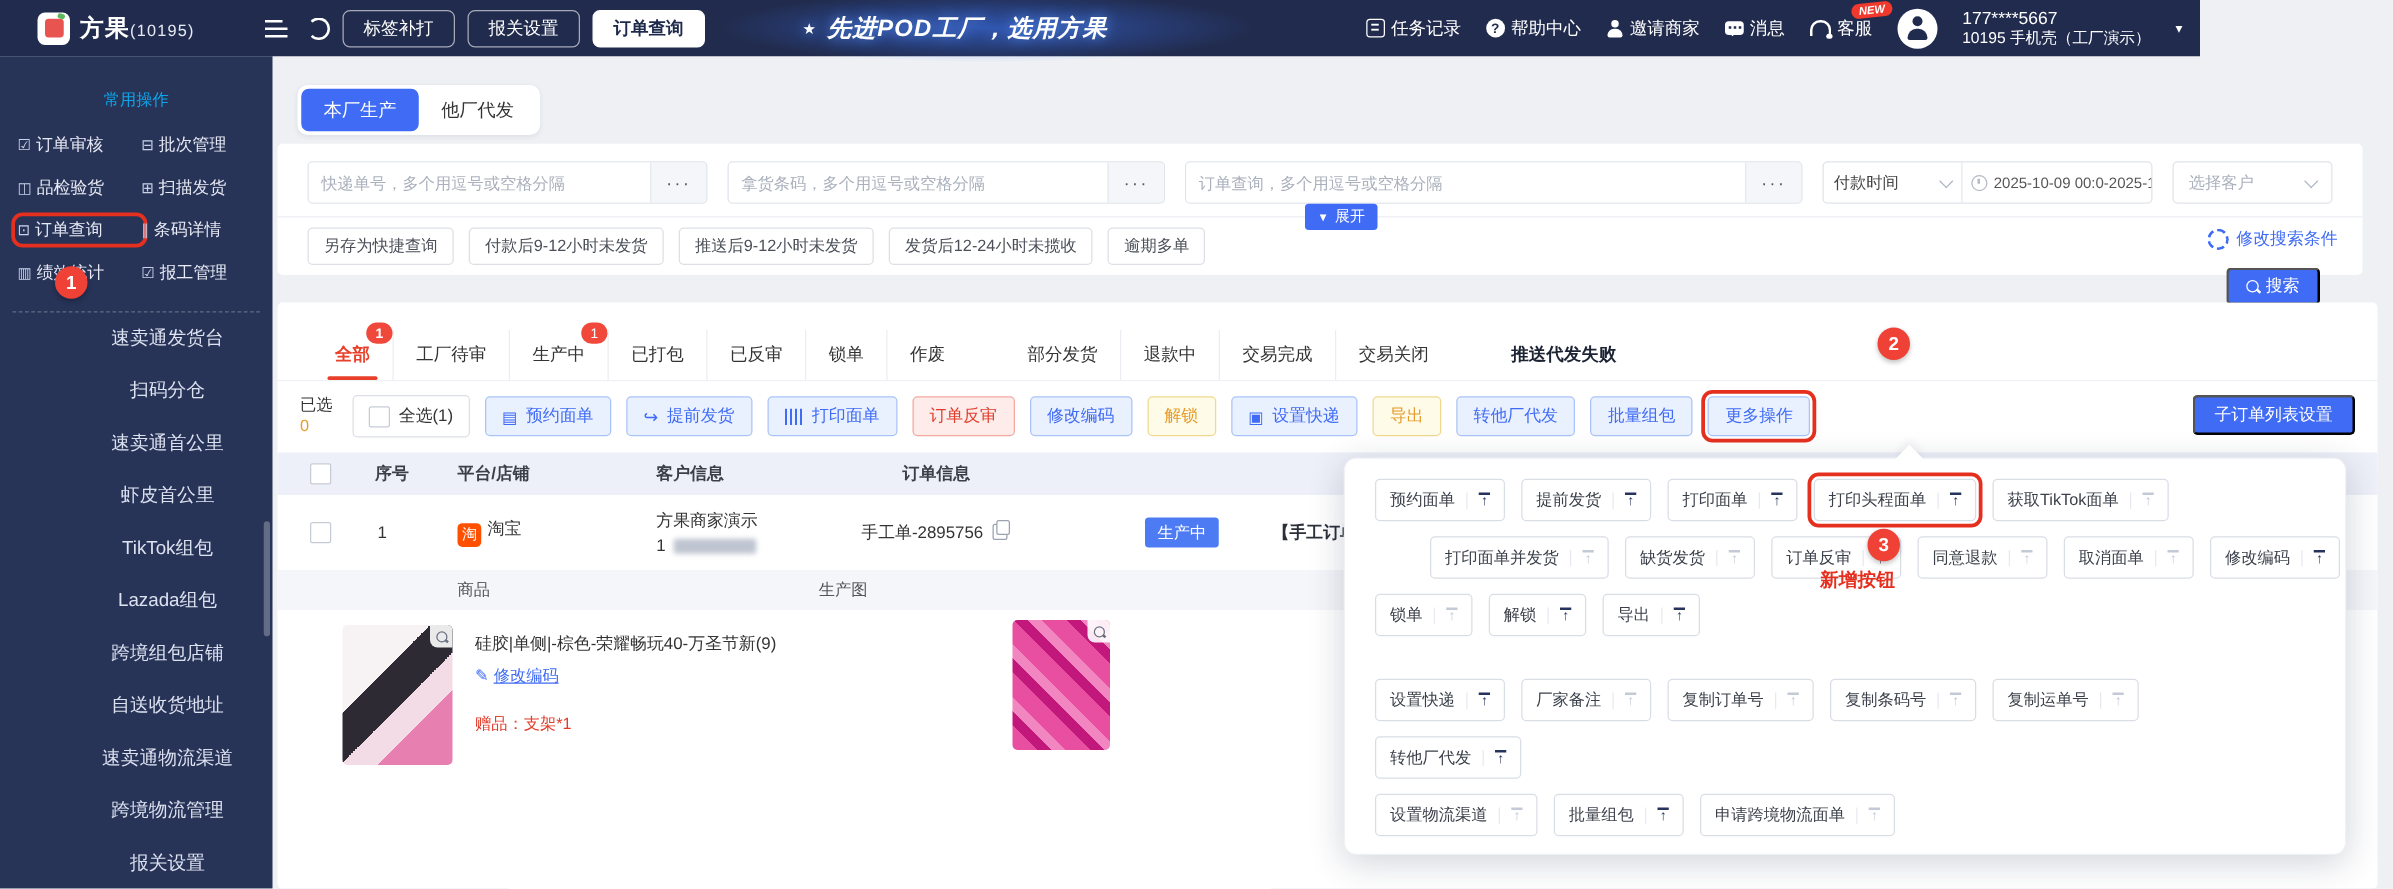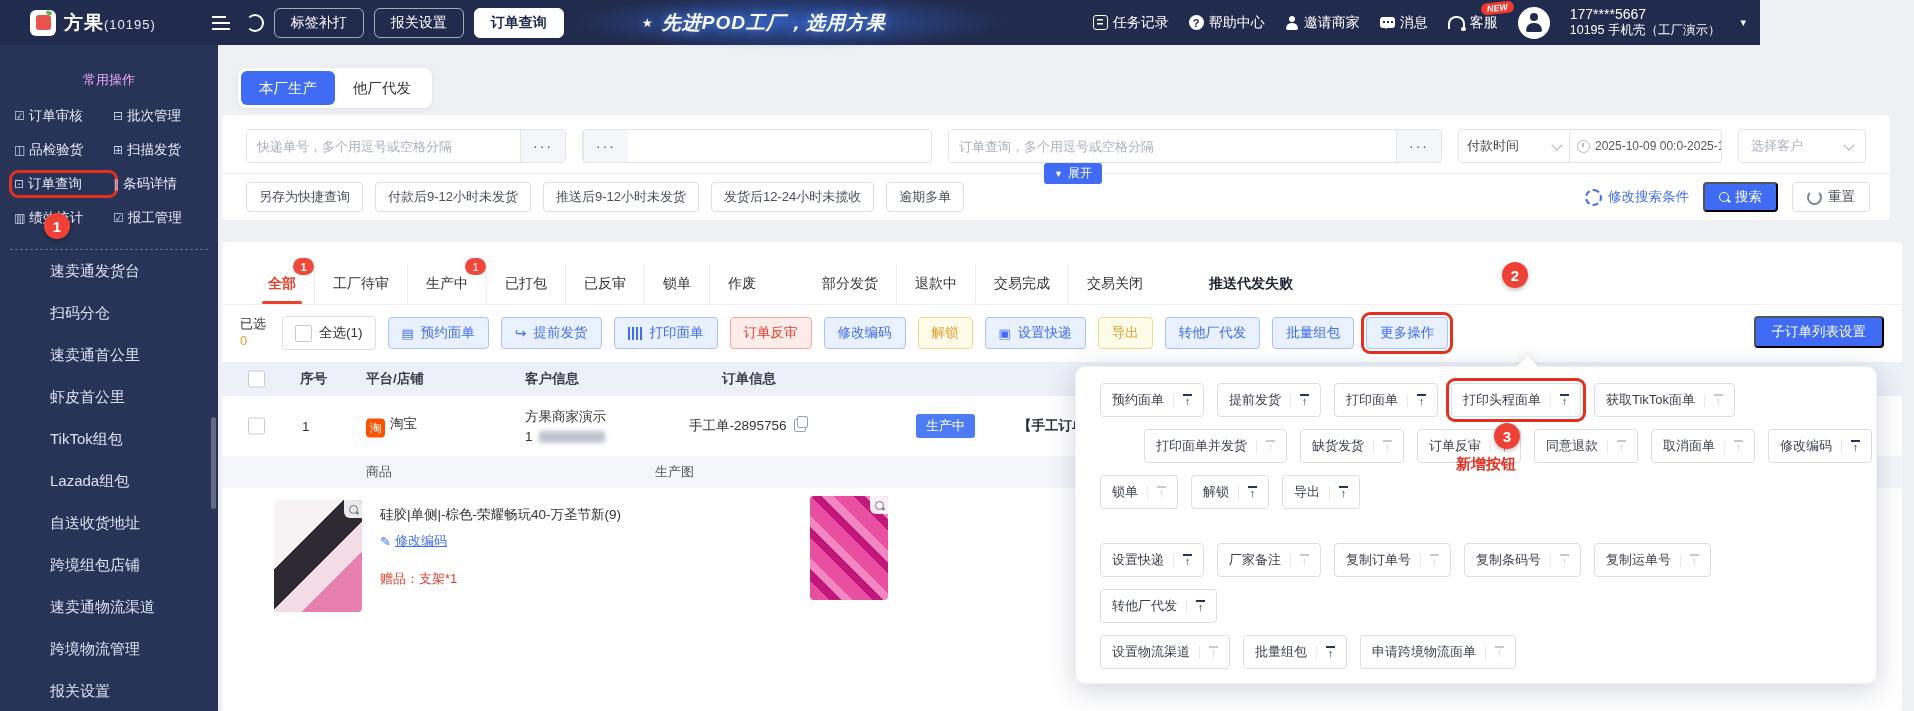--- a/index.html
+++ b/index.html
@@ -40,26 +40,26 @@
   .new-badge{position:absolute;top:-12px;right:-16px;background:#f0382c;color:#fff;font-size:9px;font-weight:bold;
              padding:1px 6px;border-radius:8px;transform:rotate(-6deg);font-style:italic;}
   .avatar{width:32px;height:32px;border-radius:50%;background:#fff;position:relative;}
   .avatar::before{content:"";position:absolute;left:12px;top:6px;width:8px;height:8px;border-radius:50%;background:#212b4d;}
   .avatar::after{content:"";position:absolute;left:8px;top:16px;width:16px;height:9px;border-radius:8px 8px 2px 2px;background:#212b4d;}
   .uinfo{line-height:1.25;}
   .uinfo .l1{font-size:14px;} .uinfo .l2{font-size:12.5px;}
   .caret-dn{font-size:11px;color:#fff;}
   
   #sidebar{position:absolute;left:0;top:45px;width:218px;height:666px;background:#273357;overflow:hidden;z-index:5;}
-  .sb-title{color:#f0abfc;font-size:13px;text-align:center;margin-top:26px;}
+  .sb-title{color:#0ea5e9;font-size:13px;text-align:center;margin-top:26px;}
   .sb-grid{display:grid;grid-template-columns:1fr 1fr;row-gap:16px;padding:18px 6px 0 14px;}
   .sb-cell{color:#e8ebf5;font-size:13.5px;display:flex;align-items:center;gap:4px;cursor:pointer;white-space:nowrap;}
   .sb-cell .gi{font-size:12px;color:#c9d1e8;}
   .sb-dash{border-top:1px dashed rgba(255,255,255,.28);margin:22px 10px 0 10px;}
-  .sb-menu{list-style:none;margin:0;padding:0 0 0 50px;}
+  .sb-menu{list-style:none;margin:0;padding:0 0 0 50px;text-align:center;}
   .sb-menu li{height:42px;line-height:42px;color:#dde2f1;font-size:15px;cursor:pointer;white-space:nowrap;}
   .sb-scroll{position:absolute;right:2px;top:372px;width:5px;height:92px;border-radius:3px;background:rgba(255,255,255,.28);}
   
   .hl-red{outline:3px solid #e53020;outline-offset:2px;border-radius:4px;}
   .ann-circle{position:absolute;width:26px;height:26px;border-radius:50%;background:#ef4136;color:#fff;
               font-size:15px;font-weight:bold;display:flex;align-items:center;justify-content:center;z-index:60;
               box-shadow:0 2px 4px rgba(0,0,0,.25);}
   .ann-text{position:absolute;color:#e53020;font-size:15px;font-weight:bold;z-index:60;}
   
   #pills{position:absolute;left:238px;top:68px;background:#fff;border-radius:8px;padding:3px;display:flex;
@@ -85,21 +85,21 @@
   .chev{width:7px;height:7px;border-right:1.5px solid #b0b6c2;border-bottom:1.5px solid #b0b6c2;transform:rotate(45deg);margin-top:-3px;flex:none;}
   .custsel{flex:1;border:1px solid #dfe3ea;border-radius:4px;display:flex;align-items:center;justify-content:space-between;
            padding:0 12px;color:#aab0bc;font-size:13px;cursor:pointer;}
   .f-div{position:absolute;left:0;right:0;top:58px;border-top:1px solid #eceef3;}
   #expand-pill{position:absolute;left:822px;top:48px;background:#3f6bf5;color:#fff;font-size:12px;border-radius:3px;
                padding:2px 10px;display:flex;align-items:center;gap:5px;cursor:pointer;z-index:6;}
   #expand-pill .ec{font-size:9px;}
   .f-row2{position:absolute;left:24px;top:67px;display:flex;gap:12px;}
   .qbtn{height:30px;border:1px solid #dcdfe6;border-radius:4px;background:#fff;color:#4a4f58;font-size:13px;
         display:flex;align-items:center;padding:0 12px;cursor:pointer;white-space:nowrap;}
-  .f-right{position:absolute;right:20px;top:67px;display:flex;align-items:center;gap:14px;}
+  .f-right{position:absolute;right:20px;top:67px;display:flex;align-items:center;gap:14px;flex-direction:column;}
   .modify-link{display:flex;align-items:center;gap:6px;color:#3f6bf5;font-size:13.5px;cursor:pointer;}
   .gear{width:13px;height:13px;border:2px dashed #3f6bf5;border-radius:50%;}
   .search-btn{height:30px;background:#3f6bf5;color:#fff;border-radius:4px;display:flex;align-items:center;gap:6px;
               padding:0 14px;font-size:13.5px;cursor:pointer;}
   .mag{width:8px;height:8px;border:1.5px solid #fff;border-radius:50%;position:relative;}
   .mag::after{content:"";position:absolute;left:7px;top:7px;width:4px;height:1.5px;background:#fff;transform:rotate(45deg);}
   .reset-btn{height:30px;background:#fff;border:1px solid #dcdfe6;border-radius:4px;display:flex;align-items:center;gap:6px;
              padding:0 14px;font-size:13.5px;color:#4a4f58;cursor:pointer;}
   .c-arrow{width:11px;height:11px;border:2px solid #7a8090;border-radius:50%;border-top-color:transparent;}
   
@@ -258,42 +258,43 @@
         </div>
     </div>
     <div class="sb-dash"></div>
     <ul class="sb-menu">
       <li>速卖通发货台</li>
       <li>扫码分仓</li>
       <li>速卖通首公里</li>
       <li>虾皮首公里</li>
       <li>TikTok组包</li>
       <li>Lazada组包</li>
+      <li>跨境组包店铺</li>
       <li>自送收货地址</li>
-      <li>跨境组包店铺</li>
       <li>速卖通物流渠道</li>
       <li>跨境物流管理</li>
       <li>报关设置</li>
     </ul>
     <div class="sb-scroll"></div>
   </div>
   <div class="ann-circle" style="left:44px;top:213px;">1</div>
 
   <div id="pills">
     <div class="pill active">本厂生产</div>
     <div class="pill">他厂代发</div>
   </div>
 
   <div id="filter-card">
     <div class="f-row1">
       <div class="inp w1">
         <input placeholder="快递单号，多个用逗号或空格分隔" style="">
         <div class="dots">···</div>
       </div>
       <div class="inp w2">
+        <input placeholder="拿货条码，多个用逗号或空格分隔" style="">
         <div class="dots">···</div>
       </div>
       <div class="inp w3">
         <input placeholder="订单查询，多个用逗号或空格分隔" style="">
         <div class="dots">···</div>
       </div>
       <div class="paygroup">
         <div class="payseg">
             <span>付款时间</span>
             <i class="chev"></i>

